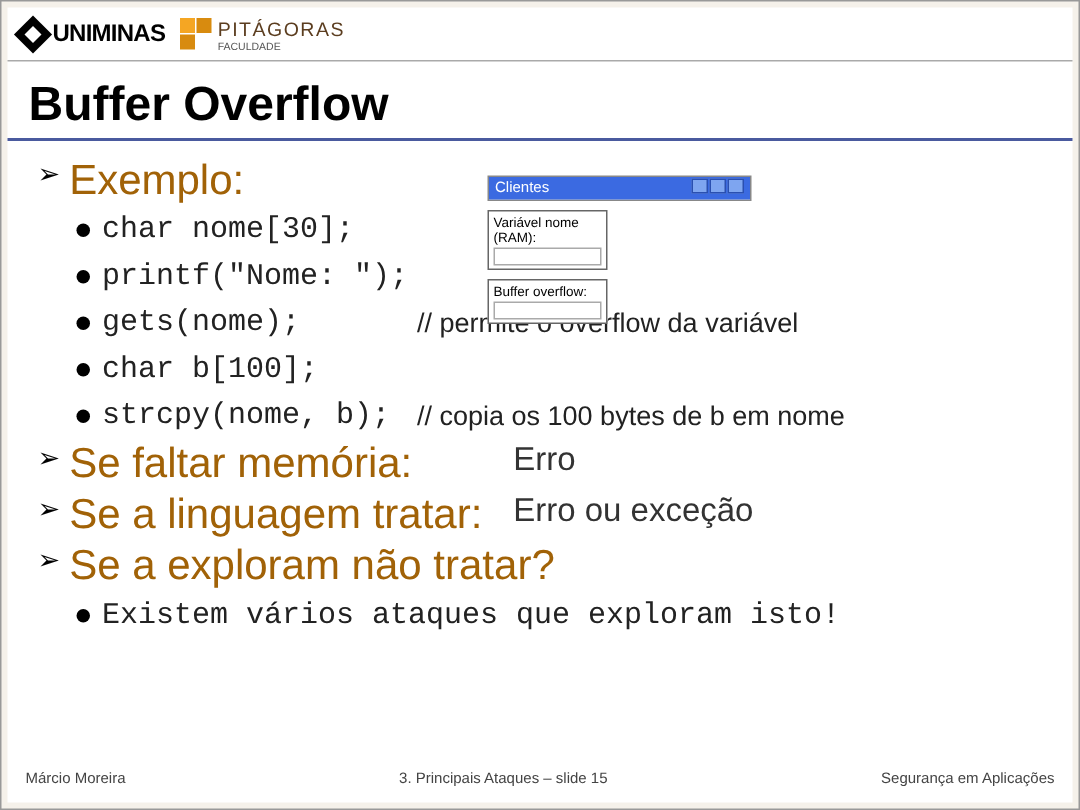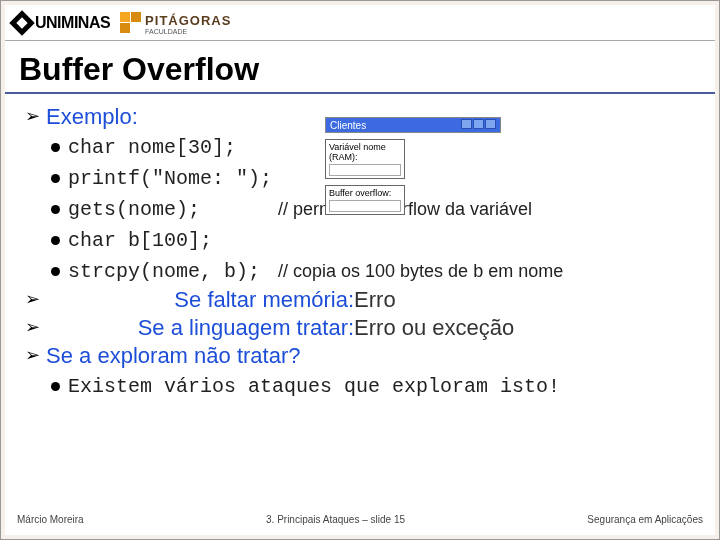--- a/index.html
+++ b/index.html
@@ -29,45 +29,45 @@
     width: 18px; height: 18px; background:#000;
     transform: rotate(45deg); position:relative;
   }
   .logo1 .diamond::after{
     content:""; position:absolute; inset:5px; background:#fff; transform:none;
   }
   .logo1 .txt { font-weight:bold; font-size:16px; letter-spacing:-0.5px;}
   .logo2 { display:flex; align-items:center; gap:4px;}
   .logo2 .sq { width:10px; height:10px; background:#f5a623; display:inline-block;}
   .logo2 .sq2 { background:#d88b0f;}
-  .logo2 .txt { font-weight:bold; font-size:13px; color:#5b3d1f; letter-spacing:1px;}
+  .logo2 .txt { font-weight:normal; font-size:13px; color:#5b3d1f; letter-spacing:1px;}
   .logo2 .sub { font-size:7px; color:#555; display:block; line-height:6px;}
 
   .title {
     font-size: 32px;
     font-weight: bold;
     color: #000;
     padding: 10px 14px 4px 14px;
     border-bottom: 2px solid #4a5a9e;
     margin-bottom: 10px;
   }
   .content { padding: 0 20px 0 20px; font-size:18px; }
   .lvl1 { display:flex; align-items:flex-start; margin-bottom:2px; }
   .lvl1 .arrow { color:#000; font-size:18px; margin-right:6px; line-height:24px;}
-  .lvl1 .text { font-size:22px; color:#1d4ed8;text-align:right; }
+  .lvl1 .text { font-size:28px; color:#a16207; }
   .lvl2 { display:flex; align-items:center; margin-left:26px; line-height:1.55;}
   .lvl2 .dot {
     width:9px; height:9px; background:#000; border-radius:50%; margin-right:8px; flex:none;
   }
   .lvl2 .text { font-size:20px; color:#222;font-family:Liberation Mono, monospace; }
   .comment { color:#222; font-size:18px;}
   .code-col { width:210px; flex:none;}
   .two-col { display:flex;}
   .result-row { display:flex; }
-  .result-row .label { width:296px;margin-left:12px; }
+  .result-row .label { width:296px; }
   .result-row .value { font-size:22px; color:#333;}
   .illust {
     position:absolute; top:112px; left:320px; width:176px; height:106px;
     font-size:11px;
   }
   .win { border:1px solid #888; background:#4d7c0f;}
   .win .bar {
     background:#3b6ae1; color:#fff; padding:1px 4px; font-size:10px;
     display:flex; justify-content:space-between; align-items:center;
   }

